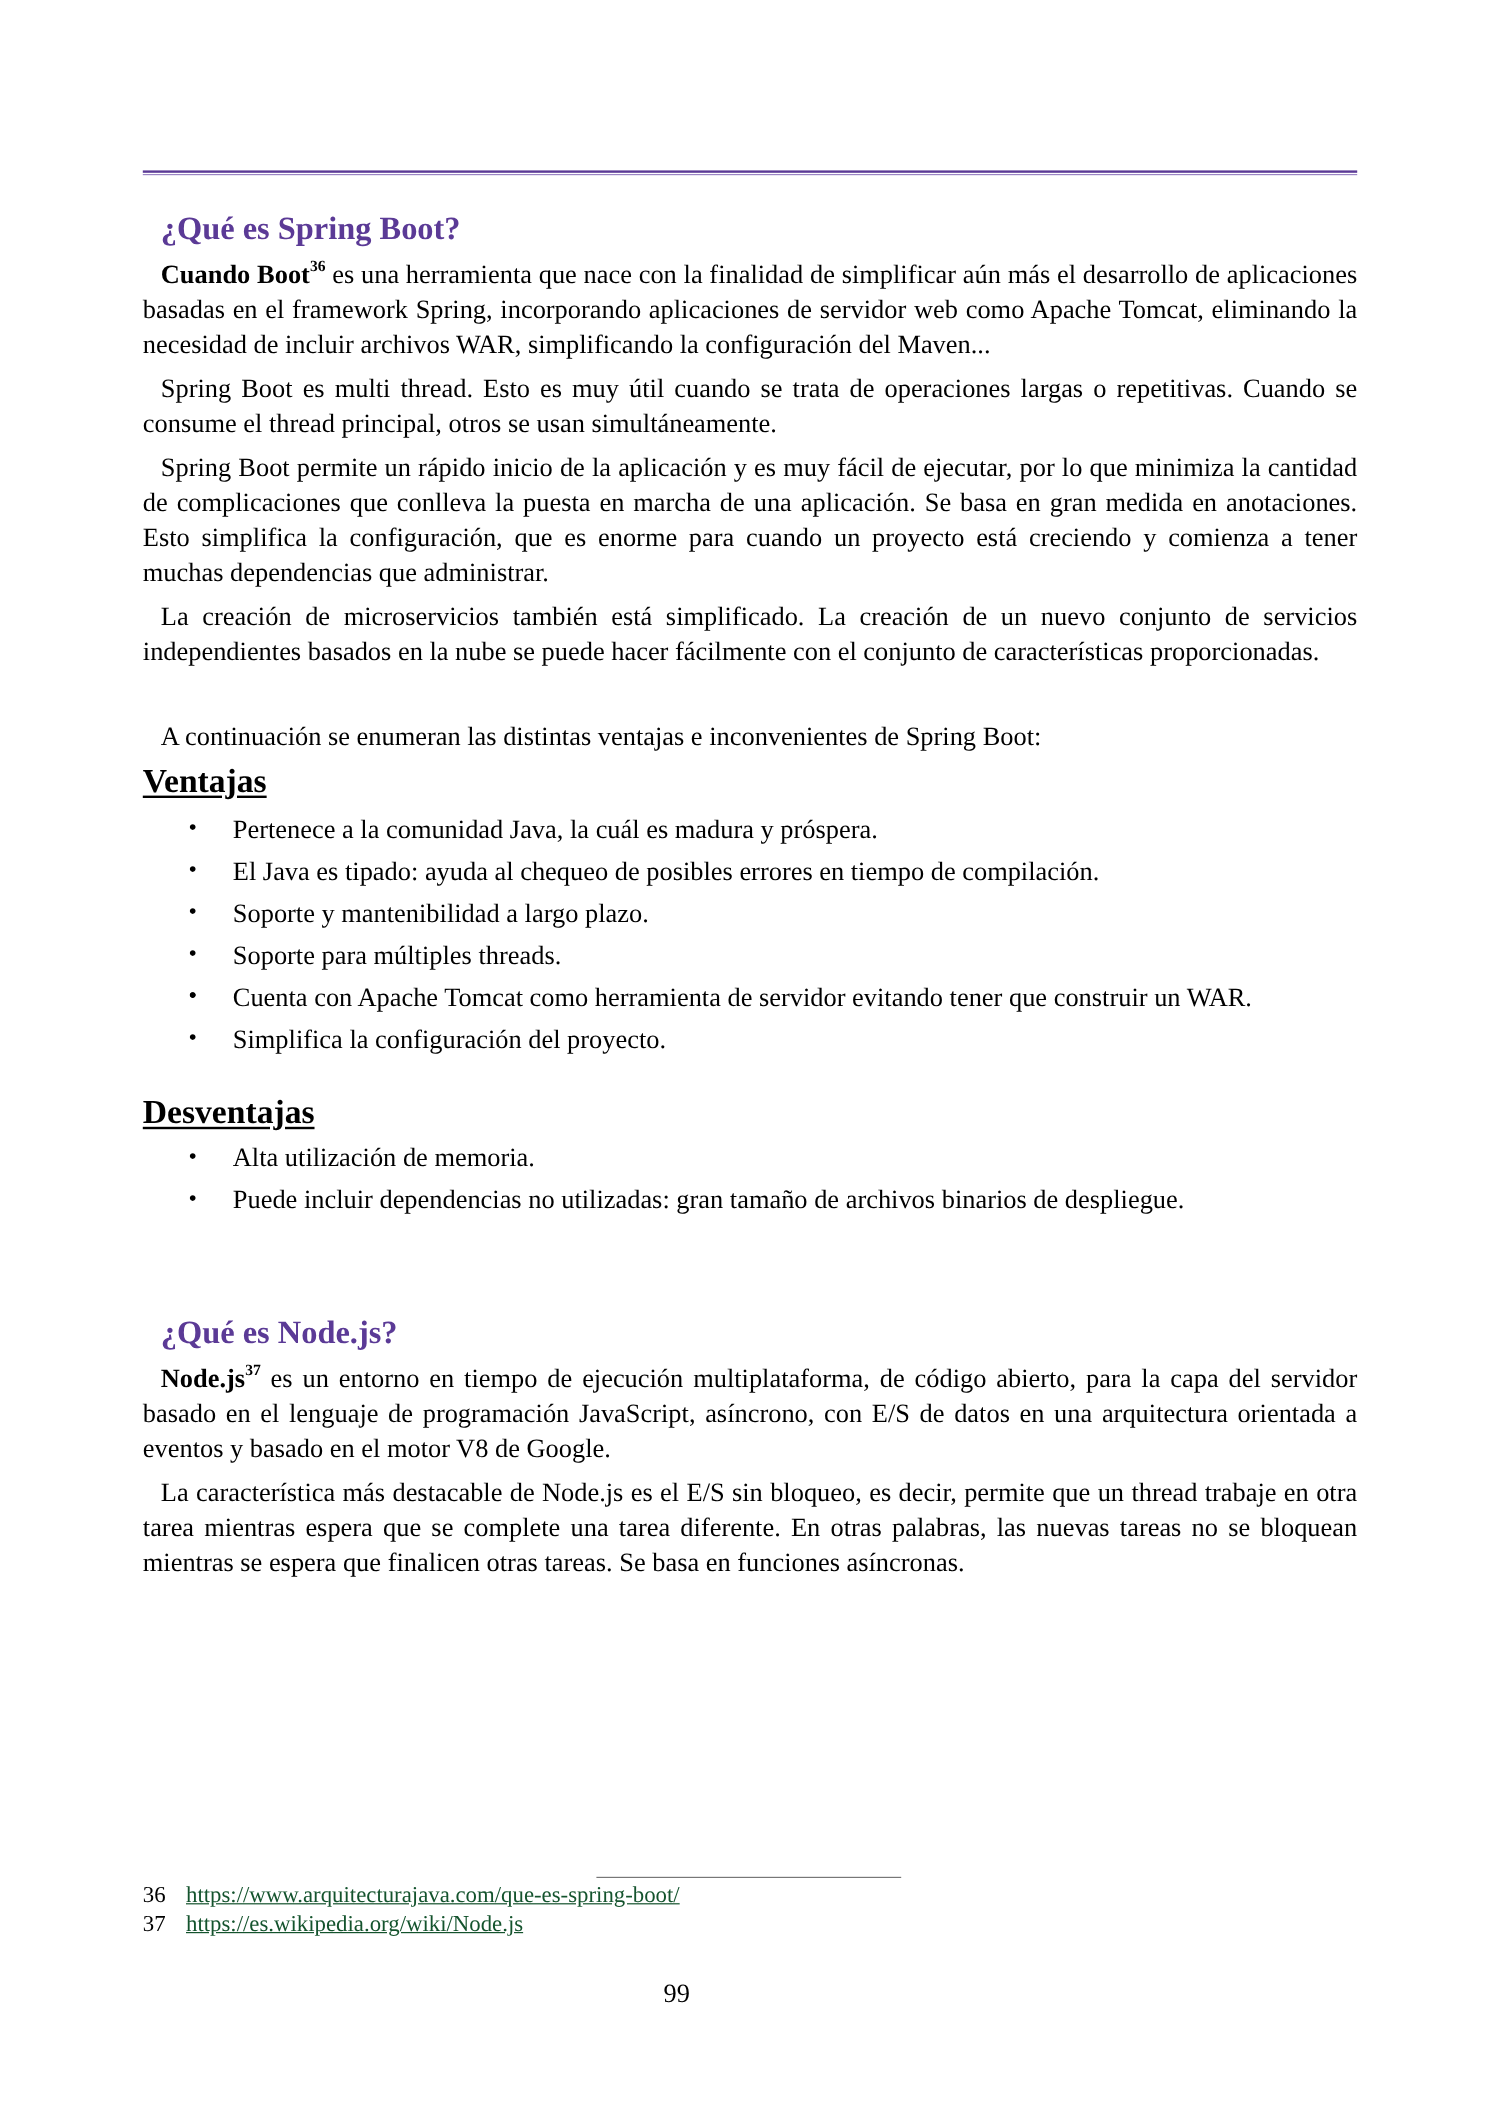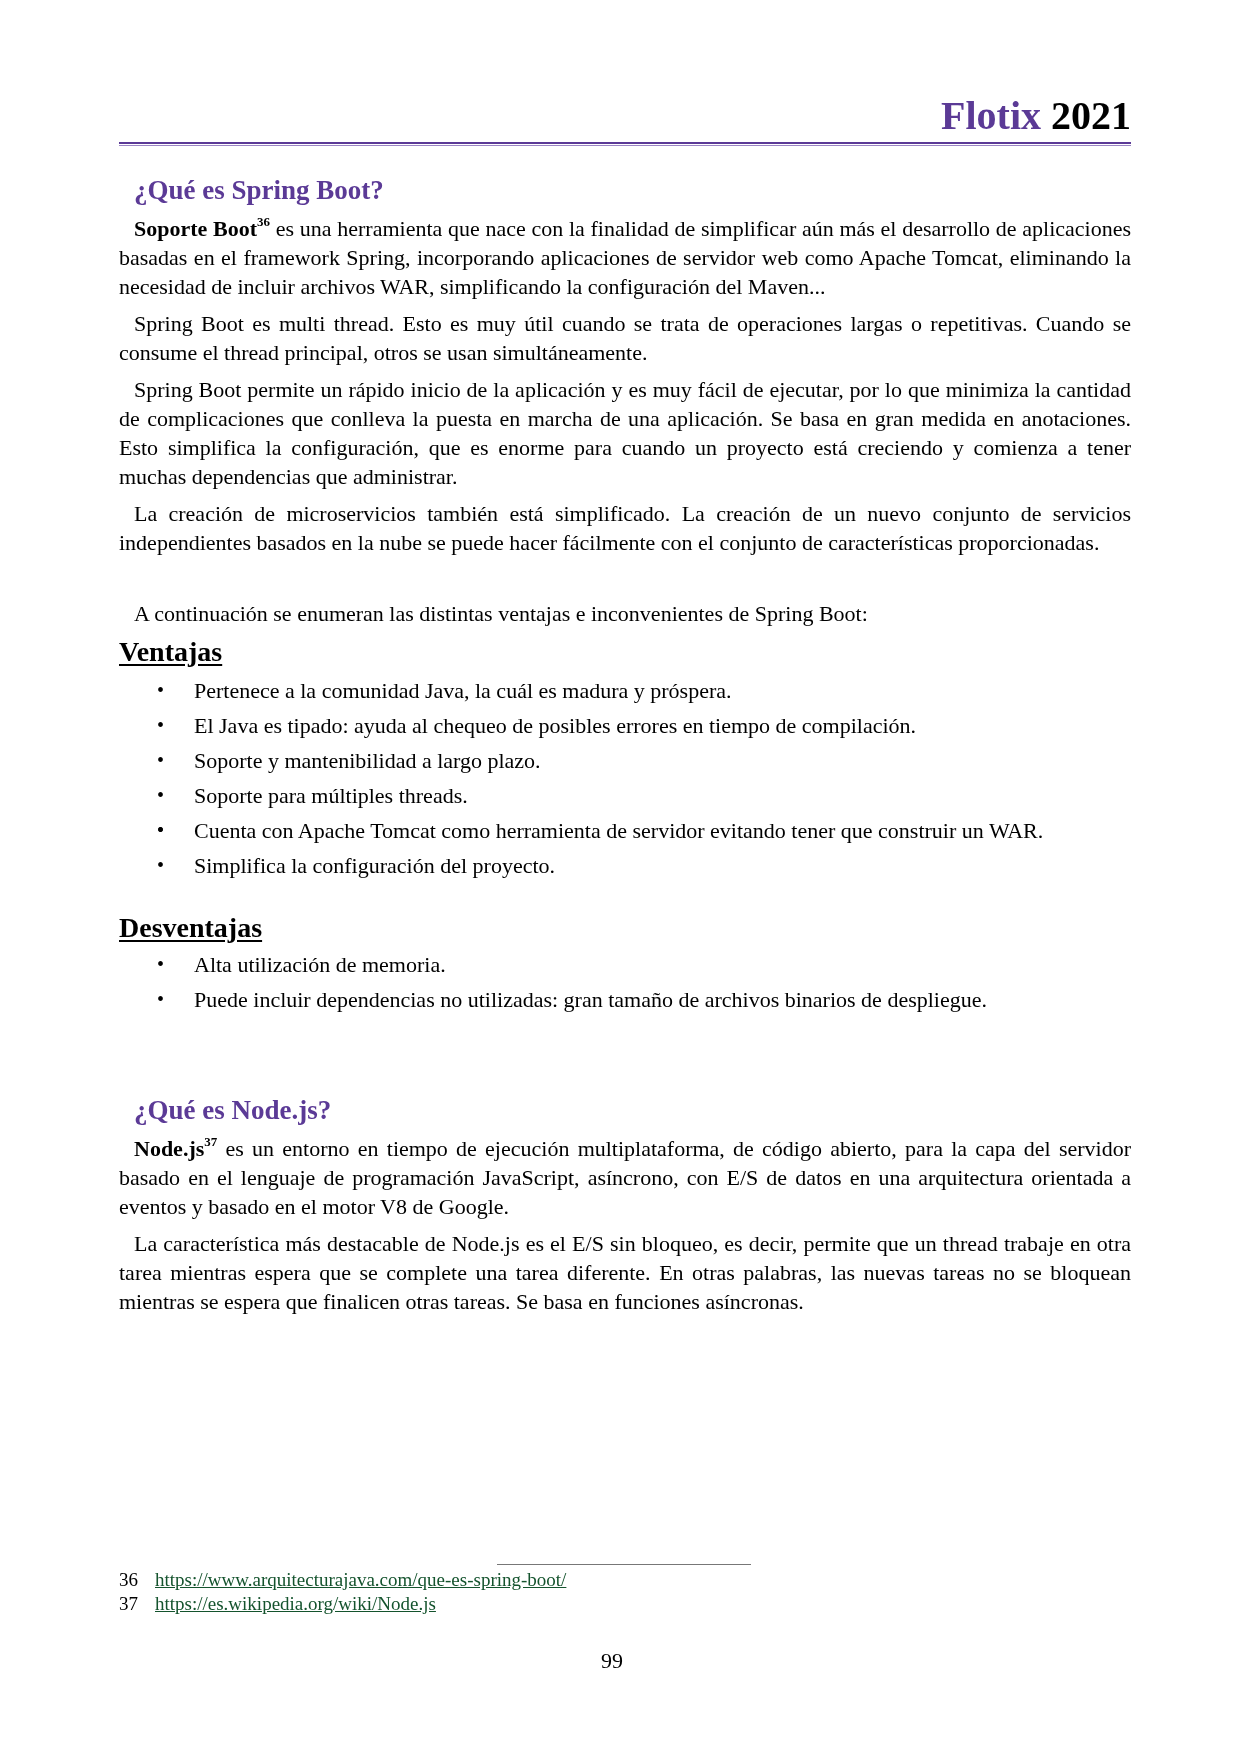--- a/index.html
+++ b/index.html
@@ -47,41 +47,36 @@
       position: absolute; left: 497px; top: 1564px; width: 254px; height: 1px; background: #777;
     }
     .footnotes {
       position: absolute; left: 119px; top: 1568px; font-size: 19px; line-height: 24px;
     }
     .footnotes .num { display: inline-block; width: 36px; }
     .footnotes a { color: #14532d; text-decoration: underline; }
     .pagenum {
       position: absolute; left: 0; width: 1128px; top: 1648px; text-align: center;
       font-size: 22px;
-      padding-left: 48px;
     }
   </style>
 </head>
 <body>
 
 <div class="page">
 
-  <div class="header">
-    <span class="brand">Flotix</span>
-    <span class="year">2021</span>
-  </div>
   <div class="header-rule"></div>
   <div class="header-rule2"></div>
 
   <div class="content">
 
     <h2 class="section">¿Qué es Spring Boot?</h2>
     <div style="height:6px"></div>
 
-    <p><b>Soporte Boot</b><sup>36</sup><span> es una herramienta que nace con la finalidad de simplificar aún más el desarrollo de aplicaciones basadas en el framework Spring, incorporando aplicaciones de servidor web como Apache Tomcat, eliminando la necesidad de incluir archivos WAR, simplificando la configuración del Maven...</span></p>
+    <p><b>Cuando Boot</b><sup>36</sup><span> es una herramienta que nace con la finalidad de simplificar aún más el desarrollo de aplicaciones basadas en el framework Spring, incorporando aplicaciones de servidor web como Apache Tomcat, eliminando la necesidad de incluir archivos WAR, simplificando la configuración del Maven...</span></p>
     <p>Spring Boot es multi thread. Esto es muy útil cuando se trata de operaciones largas o repetitivas. Cuando se consume el thread principal, otros se usan simultáneamente.</p>
     <p>Spring Boot permite un rápido inicio de la aplicación y es muy fácil de ejecutar, por lo que minimiza la cantidad de complicaciones que conlleva la puesta en marcha de una aplicación. Se basa en gran medida en anotaciones. Esto simplifica la configuración, que es enorme para cuando un proyecto está creciendo y comienza a tener muchas dependencias que administrar.</p>
     <p>La creación de microservicios también está simplificado. La creación de un nuevo conjunto de servicios independientes basados en la nube se puede hacer fácilmente con el conjunto de características proporcionadas.</p>
 
     <div style="height:34px"></div>
     <p>A continuación se enumeran las distintas ventajas e inconvenientes de Spring Boot:</p>
 
     <h3 class="sub">Ventajas</h3>
     <div style="height:8px"></div>
     <ul class="bullets">

